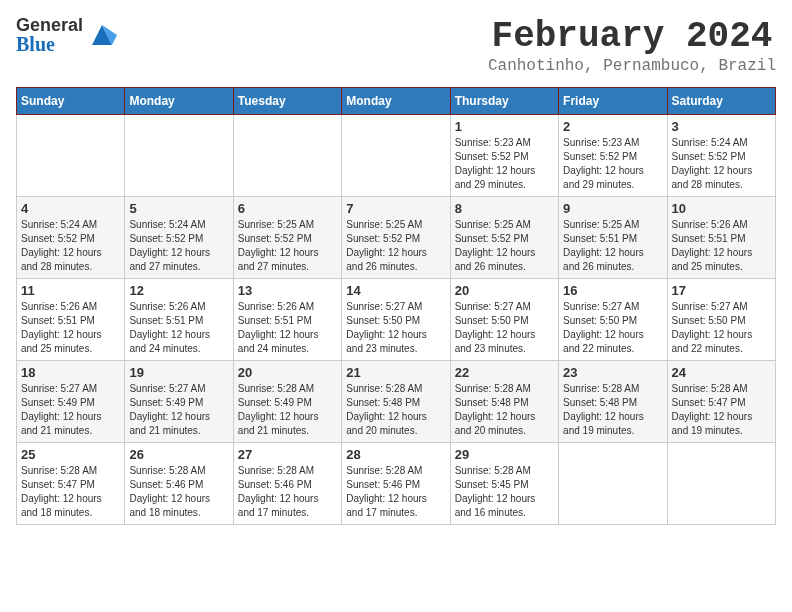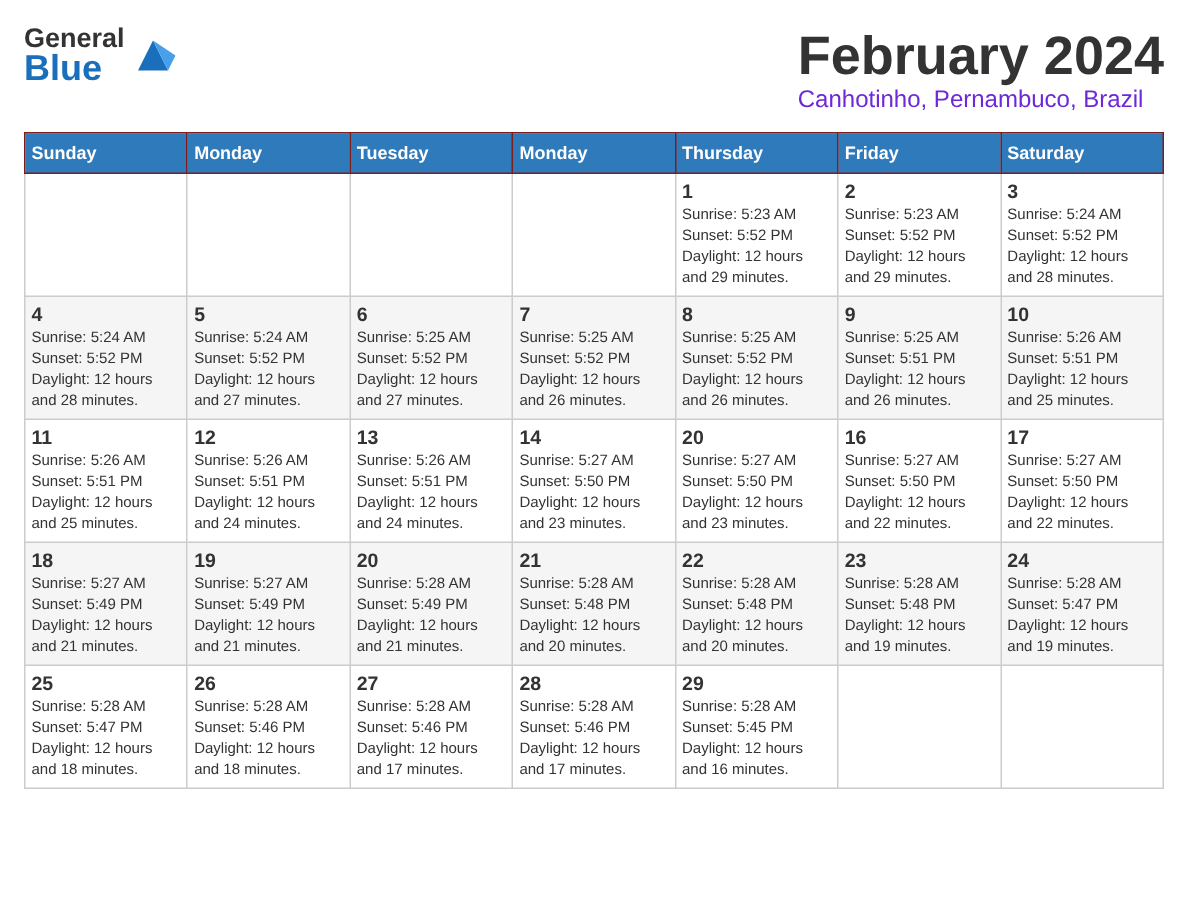--- a/index.html
+++ b/index.html
@@ -25,40 +25,42 @@
       display: flex;
       flex-direction: column;
       line-height: 1;
     }
     .logo-general {
       font-size: 18px;
       font-weight: bold;
       color: #333;
     }
     .logo-blue {
-      font-size: 24px;
+      font-size: 20px;
       font-weight: bold;
       color: #1a6fbc;
+      font-family: Liberation Serif, serif;
     }
     .logo-icon {
       width: 30px;
       height: 30px;
       margin-left: 4px;
     }
     .title-section {
-      text-align: left;
+      text-align: center;
+      font-family: Liberation Mono, monospace;
     }
     .month-year {
       font-size: 36px;
       font-weight: bold;
       color: #333;
     }
     .location {
       font-size: 16px;
-      color: #6d28d9;
+      color: #737373;
     }
     table {
       width: 100%;
       border-collapse: collapse;
       font-size: 11px;
     }
     thead tr th {
       background-color: #2e7abb;
       color: #fff;
       padding: 6px 4px;

